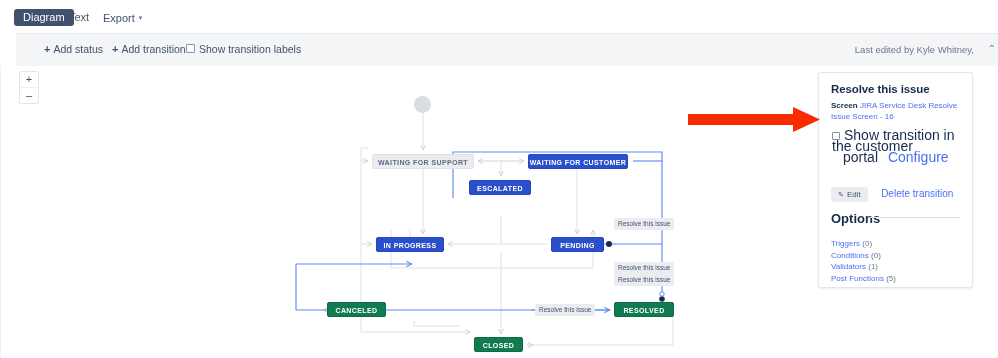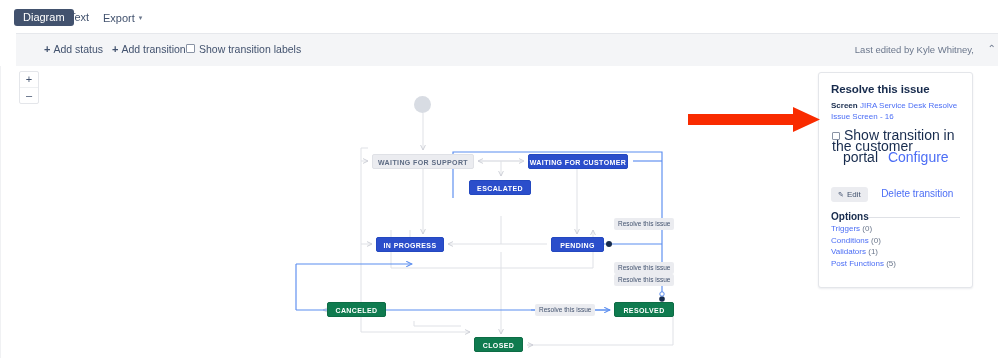--- a/index.html
+++ b/index.html
@@ -244,24 +244,24 @@
   .del-link {
     display: inline-block;
     margin-left: 9px;
     font-size: 10px;
     color: #4c6ef5;
     cursor: pointer;
   }
 
   .options-hdr {
     position: relative;
-    font-size: 10px;
+    font-size: 13px;
     font-weight: bold;
     color: #172b4d;
-    margin-bottom: 1px;
+    margin-bottom: 12px;
   }
   .options-hdr .rule {
     position: absolute;
     left: 38px; right: 0; top: 6px;
     height: 1px;
     background: #dfe1e6;
   }
   .opt-item {
     font-size: 8px;
     line-height: 11.5px;

